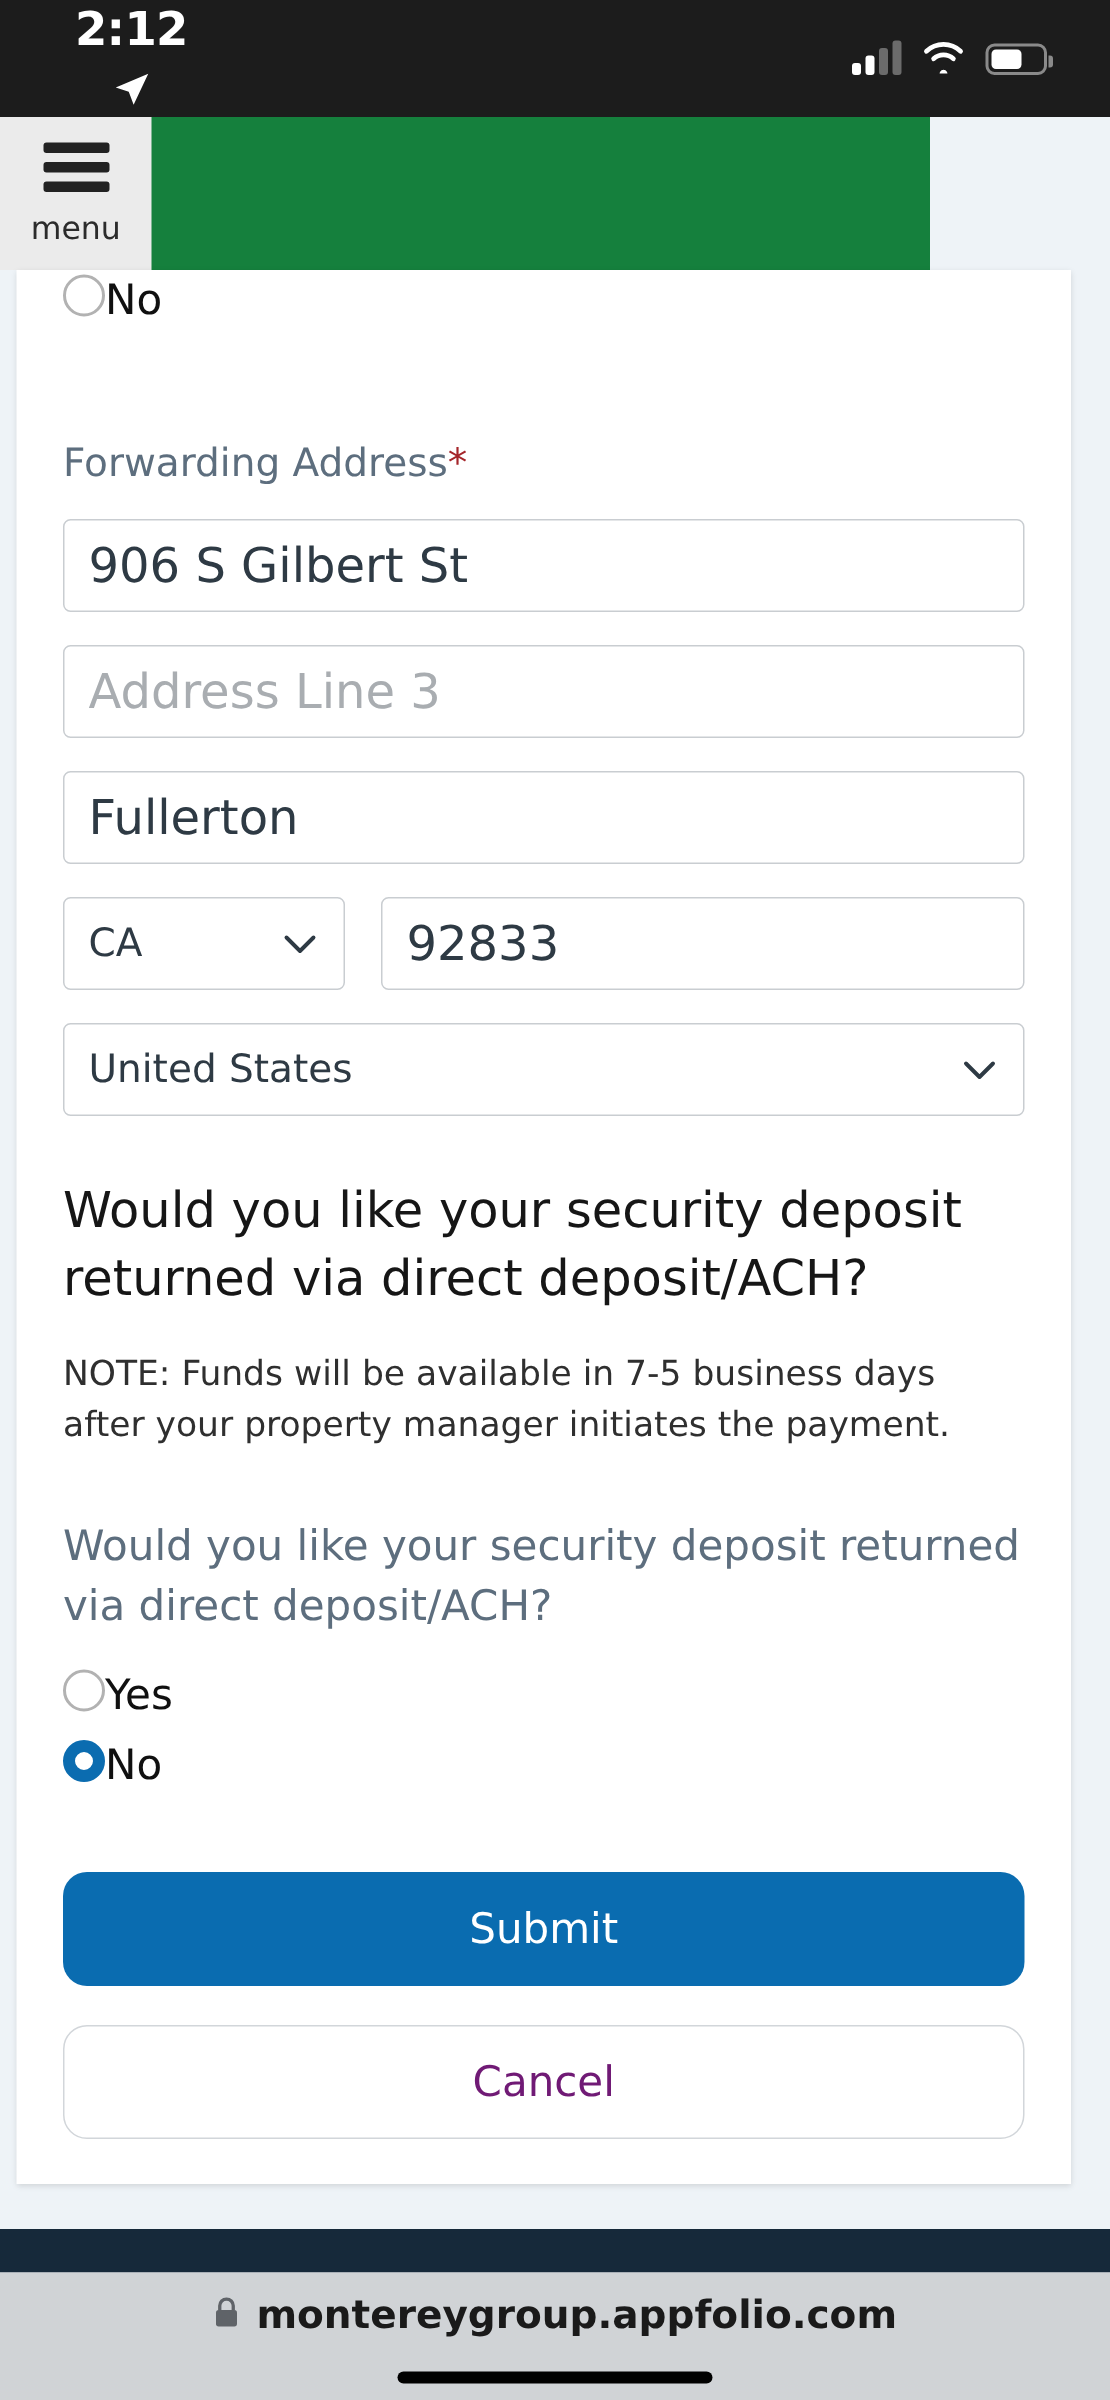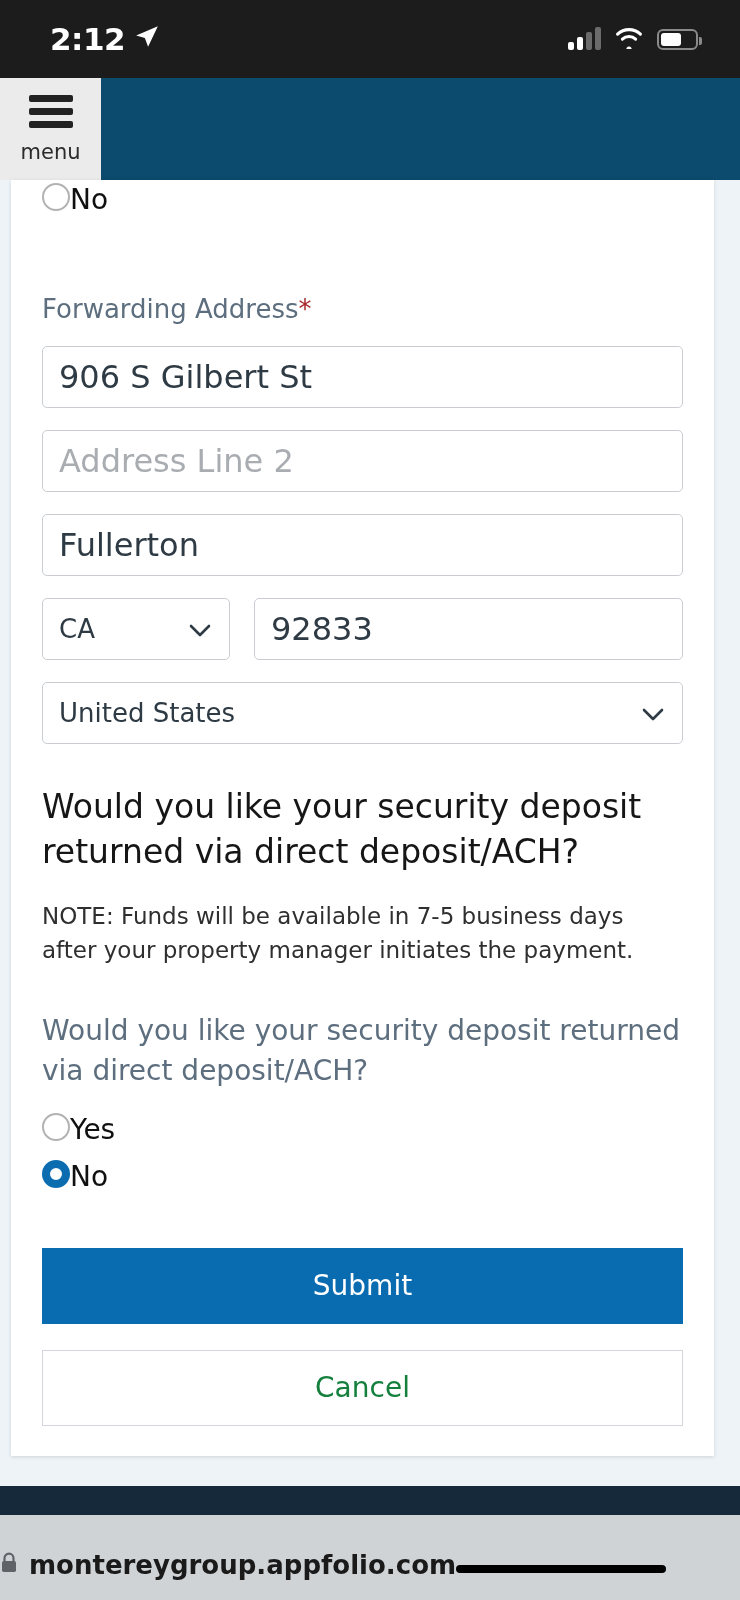--- a/index.html
+++ b/index.html
@@ -29,20 +29,21 @@
     background: #1c1c1c;
     display: flex;
     align-items: center;
     justify-content: space-between;
     padding: 0 42px 0 50px;
   }
   .status-left {
     display: flex;
     align-items: center;
     gap: 9px;
+    flex-direction: column;
   }
   .status-time {
     color: #ffffff;
     font-size: 31px;
     font-weight: bold;
     letter-spacing: -0.5px;
     font-family: "DejaVu Sans", sans-serif;
   }
   .loc-arrow { display: block; }
   .status-right {
@@ -83,23 +84,23 @@
     top: 6px;
     width: 3px; height: 8px;
     background: #8a8a8a;
     border-radius: 0 2px 2px 0;
   }
 
   
   .menu-bar {
     position: absolute;
     top: 78px; left: 0;
-    width: 740px;
+    width: 620px;
     height: 102px;
-    background: #0c4a6e;
+    background: #15803d;
   }
   .menu-button {
     position: absolute;
     top: 0; left: 0;
     width: 101px;
     height: 102px;
     background: #ebebeb;
     display: flex;
     flex-direction: column;
     align-items: center;
@@ -243,37 +244,37 @@
     font-family: "DejaVu Sans", sans-serif;
     margin-top: 44px;
   }
   .radio-group { margin-top: 22px; }
   .radio-group .radio-row { margin-bottom: 14px; }
 
   
   .btn {
     width: 100%;
     height: 76px;
-    border-radius: 0;
+    border-radius: 16px;
     font-size: 28px;
     font-family: "DejaVu Sans", sans-serif;
     display: flex;
     align-items: center;
     justify-content: center;
     cursor: pointer;
     border: none;
   }
   .btn-submit {
     background: #0a6cb0;
     color: #ffffff;
     margin-top: 55px;
   }
   .btn-cancel {
     background: #ffffff;
-    color: #15803d;
+    color: #701a75;
     border: 1.5px solid #d2d6da;
     margin-top: 26px;
   }
 
   
   .navy-strip {
     position: absolute;
     left: 0;
     top: 1486px;
     width: 740px;
@@ -281,21 +282,21 @@
     background: #16293a;
   }
   .browser-bar {
     position: absolute;
     left: 0;
     top: 1515px;
     width: 740px;
     height: 85px;
     background: #d0d3d6;
     display: flex;
-    flex-direction: row;
+    flex-direction: column;
     align-items: center;
   }
   .url-row {
     display: flex;
     align-items: center;
     justify-content: center;
     gap: 11px;
     margin-top: 14px;
   }
   .url-text {
@@ -364,21 +365,21 @@
       <span class="radio"></span>
       <span class="radio-label">No</span>
     </div>
 
     <div class="field-label">
       <span>Forwarding Address</span><span class="req-star">*</span>
     </div>
 
     <div class="inp">906 S Gilbert St</div>
 
-    <div class="inp placeholder">Address Line 2</div>
+    <div class="inp placeholder">Address Line 3</div>
 
     <div class="inp">Fullerton</div>
 
     <div class="row2">
       <div class="sel sel-state">
         <span>CA</span>
         <span class="chev">
           <svg width="22" height="14" viewBox="0 0 22 14">
               <path d="M2 2 L11 11 L20 2" stroke="#2e3a44" stroke-width="2.6" fill="none" stroke-linecap="round" stroke-linejoin="round"></path>
             </svg>

